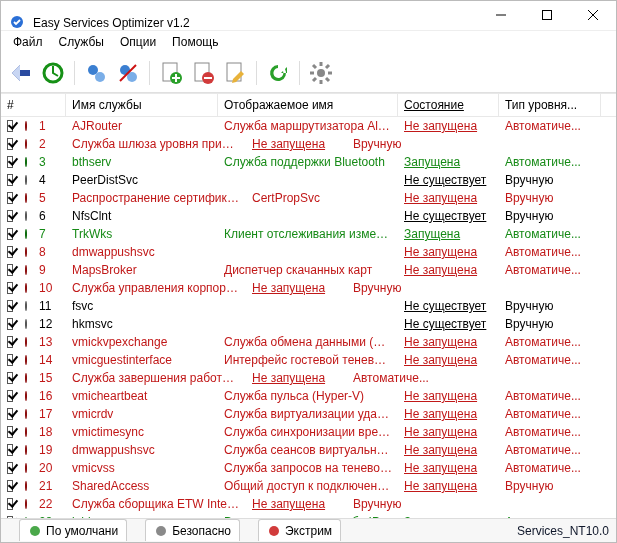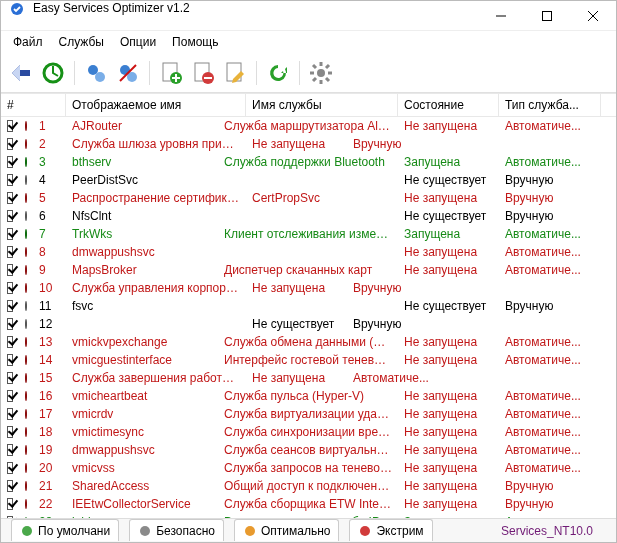--- a/index.html
+++ b/index.html
@@ -1,18 +1,18 @@
 <!DOCTYPE html>
 <html><head>
 <meta charset="utf-8">
 <style>
   * { box-sizing: border-box; margin: 0; padding: 0; }
   html, body { width: 617px; height: 543px; font-family: "Segoe UI", Tahoma, sans-serif; font-size: 12px; background: #fff; overflow: hidden; }
   .window { width: 617px; height: 543px; border: 1px solid #bbb; display: flex; flex-direction: column; }
-  .titlebar { height: 30px; display: flex; align-items: flex-start; background: #fff; border-bottom: 1px solid #eee; }
+  .titlebar { height: 30px; display: flex; align-items: flex-end; background: #fff; border-bottom: 1px solid #eee; }
   .titlebar-icon { width: 16px; height: 16px; margin: 0 8px; }
   .titlebar-title { flex: 1; font-size: 12px; color: #000; }
   .win-btns { display: flex; }
   .win-btn { width: 46px; height: 30px; display: flex; align-items: center; justify-content: center; }
   .win-btn svg { width: 10px; height: 10px; }
   .menubar { height: 22px; display: flex; align-items: center; padding: 0 4px; gap: 0; }
   .menu-item { padding: 17px 8px; cursor: default; }
   .toolbar { height: 40px; display: flex; align-items: center; padding: 2px 6px; gap: 4px; border-bottom: 1px solid #e0e0e0; }
   .tb-btn { width: 28px; height: 28px; display: flex; align-items: center; justify-content: center; }
   .tb-sep { width: 1px; height: 24px; background: #ddd; margin: 0 3px; }
@@ -20,35 +20,35 @@
   .list-header { display: flex; height: 24px; border-top: 1px solid #e8e8e8; border-bottom: 1px solid #e8e8e8; background: #fff; }
   .col-h { padding: 4px 6px; border-right: 1px solid #e8e8e8; color: #000; white-space: nowrap; overflow: hidden; text-overflow: ellipsis; }
   .list-body { flex: 1; overflow-y: auto; overflow-x: hidden; }
   .row { display: flex; height: 18px; align-items: center; }
   .cell { padding: 1px 6px; white-space: nowrap; overflow: hidden; text-overflow: ellipsis; }
   .c-check { width: 18px; display:flex; align-items:center; justify-content:center; }
   .c-dot { width: 14px; display:flex; align-items:center; justify-content:center; }
   .c-num { width: 33px; }
   .c-name { width: 152px; }
   .c-disp { width: 180px; }
-  .c-state { width: 101px; }
+  .c-state { width: 101px; text-decoration: underline; }
   .c-start { width: 102px; }
   .hc-num { width: 65px; }
   .dot { width: 10px; height: 10px; border-radius: 50%; display:inline-block; }
   .dot-red { background: radial-gradient(circle at 35% 30%, #ff8a8a, #c11818 70%); border:1px solid #8b0d0d; }
   .dot-green { background: radial-gradient(circle at 35% 30%, #9dff9d, #17a117 70%); border:1px solid #0d6b0d; }
   .dot-gray { background: radial-gradient(circle at 35% 30%, #cfcfcf, #777 70%); border:1px solid #555; }
   .chk { width:12px; height:12px; border:1px solid #555; background:#fff; position:relative; }
   .chk.checked::after { content:""; position:absolute; left:2px; top:-1px; width:4px; height:7px; border:solid #000; border-width:0 2px 2px 0; transform:rotate(40deg); }
   .clr-red { color:#c11818; }
   .clr-green { color:#168a16; }
   .clr-black { color:#000; }
   .statusbar { height: 24px; border-top: 1px solid #ddd; display:flex; align-items:center; background:#f7f7f7; font-size:12px; }
-  .sb-tab { display:flex; align-items:center; gap:4px; padding: 2px 8px; border:1px solid #ccc; border-bottom:none; border-top-left-radius:3px; border-top-right-radius:3px; background:#fff; margin-left:10px; margin-top:-1px; height:22px; }
-  .sb-right { margin-left:auto; padding-right:23px; color:#701a75; }
+  .sb-tab { display:flex; align-items:center; gap:4px; padding: 2px 8px; border:1px solid #ccc; border-bottom:none; border-top-left-radius:3px; border-top-right-radius:3px; background:#fff; margin-left:18px; margin-top:-1px; height:22px; }
+  .sb-right { margin-left:auto; padding-right:7px; color:#0f172a; }
   .gear { width:14px; height:14px; }
   
   .list-body::-webkit-scrollbar { width: 17px; }
   .list-body::-webkit-scrollbar-track { background:#f0f0f0; }
   .list-body::-webkit-scrollbar-thumb { background:#c1c1c1; }
 </style>
 </head>
 <body>
 
 <div class="window">
@@ -156,24 +156,24 @@
             <line x1="4" y1="20" x2="7" y2="17"></line>
             <line x1="17" y1="7" x2="20" y2="4"></line>
           </g>
         </svg>
       </div>
   </div>
 
   <div class="list">
     <div class="list-header">
       <div class="col-h hc-num">#</div>
+      <div class="col-h c-name">Имя службы</div>
       <div class="col-h c-disp">Отображаемое имя</div>
-      <div class="col-h c-name">Имя службы</div>
       <div class="col-h c-state">Состояние</div>
-      <div class="col-h c-start">Тип служба...</div>
+      <div class="col-h c-start">Тип уровня...</div>
     </div>
     <div class="list-body" id="list-body">
         <div class="row">
           <div class="cell c-check">
             <span class="chk checked"></span>
           </div>
           <div class="cell c-dot">
             <span class="dot dot-red"></span>
           </div>
           <div class="cell c-num clr-red">1</div>
@@ -311,20 +311,21 @@
           <div class="cell c-start clr-black">Вручную</div>
         </div>
         <div class="row">
           <div class="cell c-check">
             <span class="chk checked"></span>
           </div>
           <div class="cell c-dot">
             <span class="dot dot-gray"></span>
           </div>
           <div class="cell c-num clr-black">12</div>
+          <div class="cell c-name clr-black">hkmsvc</div>
           <div class="cell c-disp clr-black"></div>
           <div class="cell c-state clr-black">Не существует</div>
           <div class="cell c-start clr-black">Вручную</div>
         </div>
         <div class="row">
           <div class="cell c-check">
             <span class="chk checked"></span>
           </div>
           <div class="cell c-dot">
             <span class="dot dot-red"></span>
@@ -439,21 +440,20 @@
           <div class="cell c-start clr-red">Вручную</div>
         </div>
         <div class="row">
           <div class="cell c-check">
             <span class="chk checked"></span>
           </div>
           <div class="cell c-dot">
             <span class="dot dot-red"></span>
           </div>
           <div class="cell c-num clr-red">22</div>
-          <div class="cell c-name clr-red">IEEtwCollectorService</div>
           <div class="cell c-disp clr-red">Служба сборщика ETW Intern...</div>
           <div class="cell c-state clr-red">Не запущена</div>
           <div class="cell c-start clr-red">Вручную</div>
         </div>
         <div class="row">
           <div class="cell c-check">
             <span class="chk checked"></span>
           </div>
           <div class="cell c-dot">
             <span class="dot dot-green"></span>
@@ -475,26 +475,20 @@
       <span>По умолчани</span>
     </div>
     <div class="sb-tab">
       <svg class="gear" viewBox="0 0 14 14">
           <circle cx="7" cy="7" r="5" fill="#8a8a8a"></circle>
         </svg>
       <span>Безопасно</span>
     </div>
     <div class="sb-tab">
       <svg class="gear" viewBox="0 0 14 14">
-          <circle cx="7" cy="7" r="5" fill="#e89a2e"></circle>
-        </svg>
-      <span>Оптимально</span>
-    </div>
-    <div class="sb-tab">
-      <svg class="gear" viewBox="0 0 14 14">
           <circle cx="7" cy="7" r="5" fill="#d13b3b"></circle>
         </svg>
       <span>Экстрим</span>
     </div>
     <div class="sb-right">Services_NT10.0</div>
   </div>
 
 </div>
 
 </body></html>

